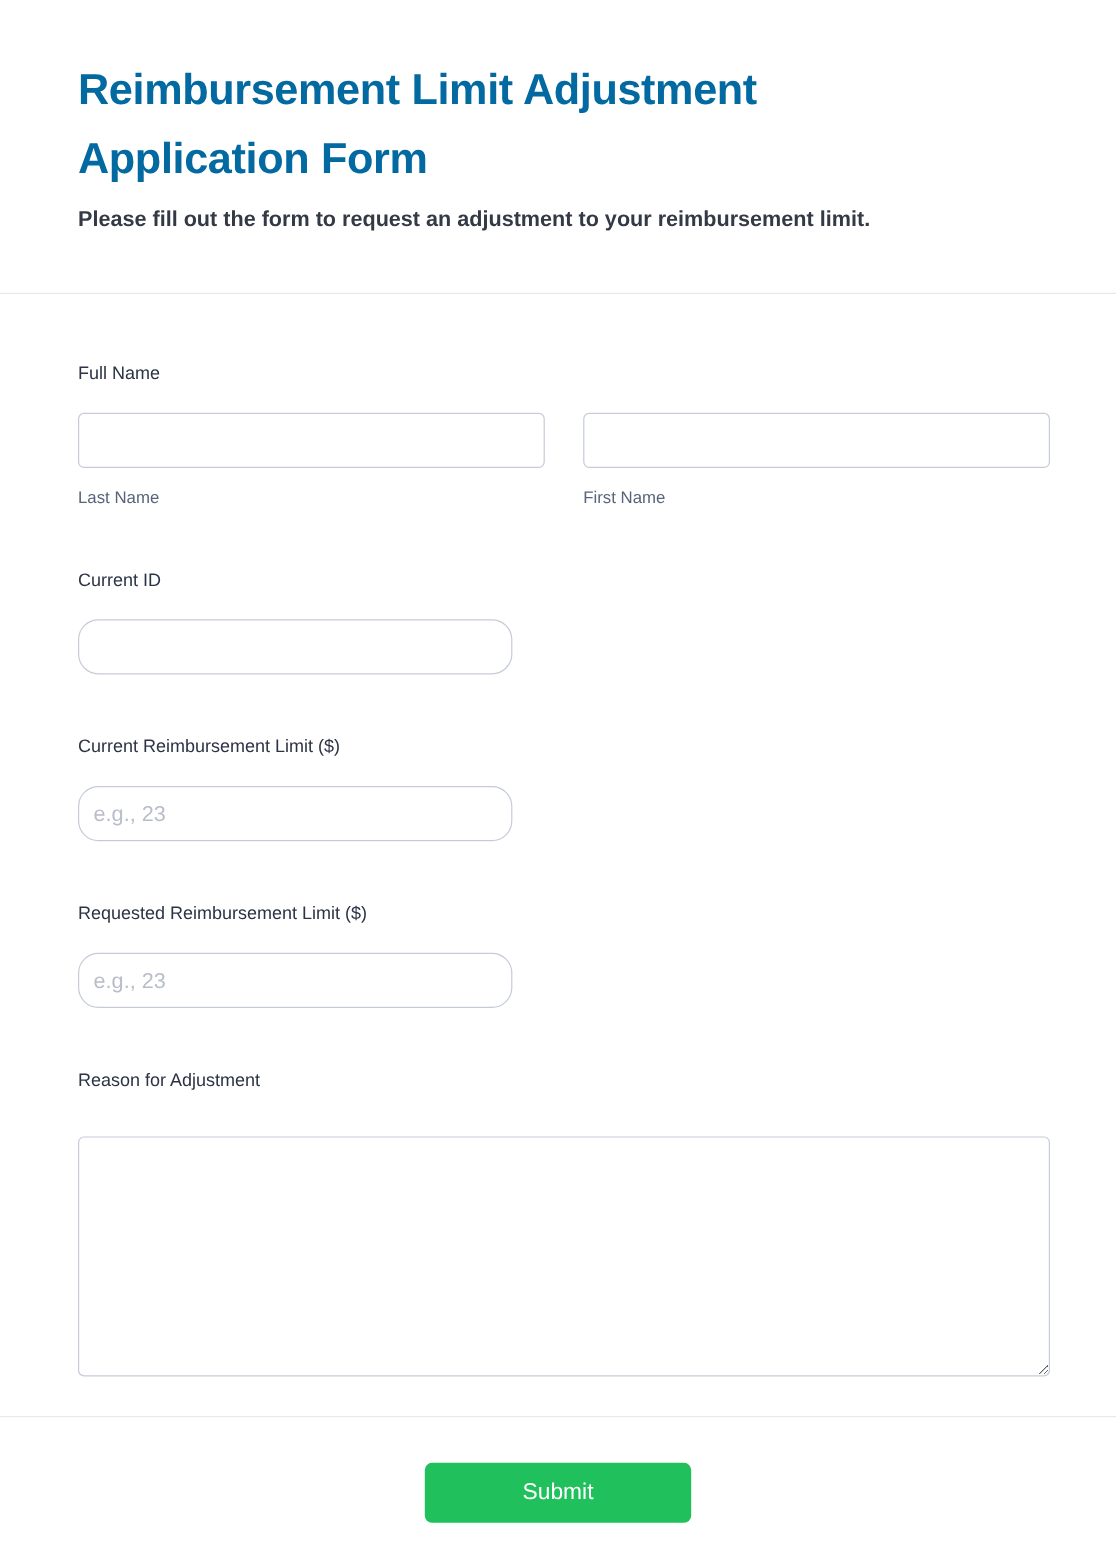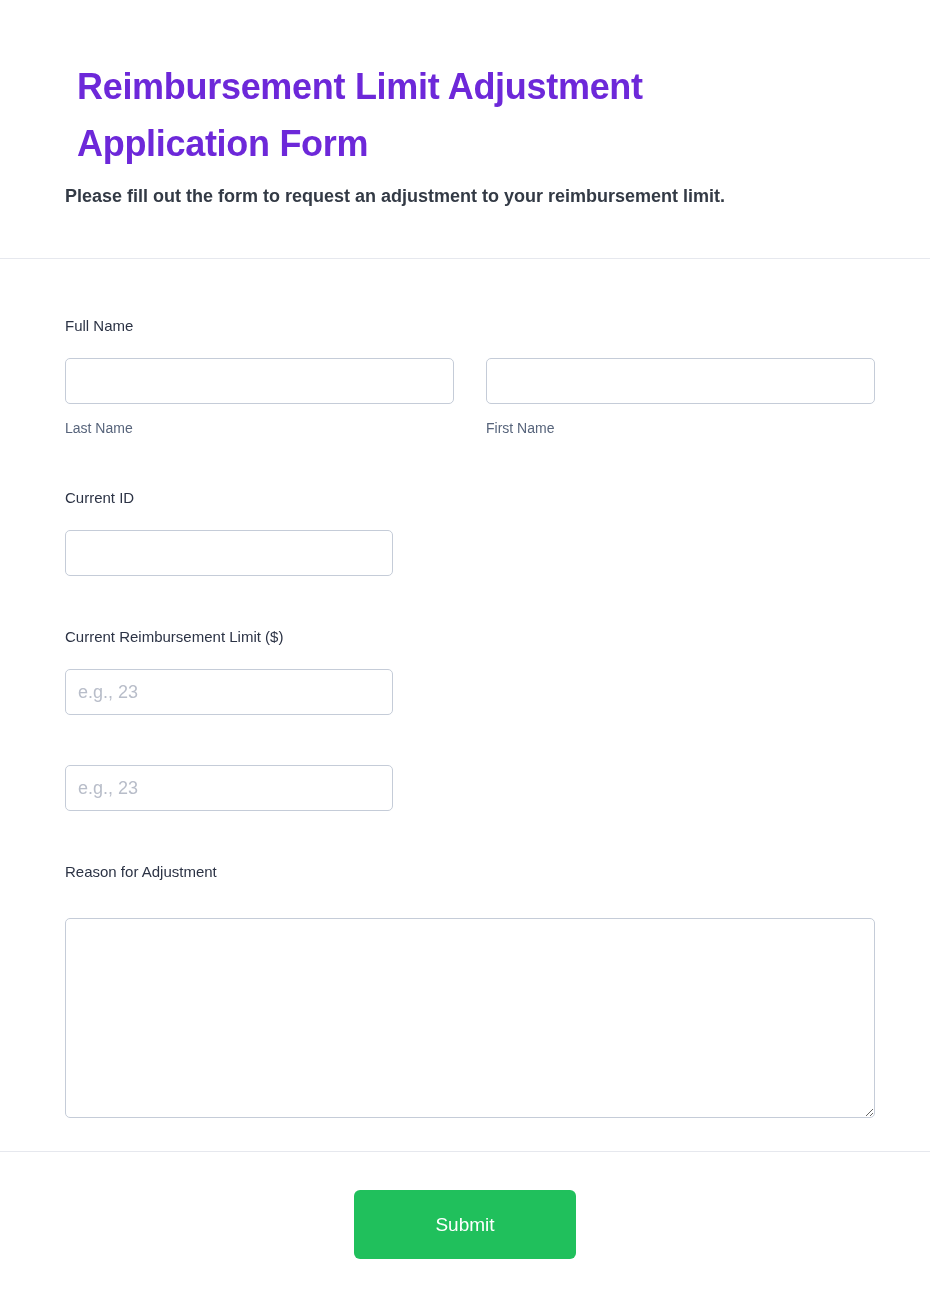--- a/index.html
+++ b/index.html
@@ -13,26 +13,26 @@
     min-height: 1292px;
     background: #ffffff;
     box-sizing: border-box;
     overflow: hidden;
   }
   
   .form-header {
     padding: 46px 55px 50px 65px;
   }
   .form-title {
-    margin: 12px;
+    margin: 0;
     font-size: 36px;
     line-height: 57px;
     font-weight: 700;
     letter-spacing: -0.3px;
-    color: #6d28d9;
+    color: #0369a1;
     max-width: 760px;
   }
   .form-subtitle {
     margin: 10px 0 0 0;
     font-size: 18px;
     line-height: 24px;
     font-weight: 700;
     color: #333a45;
   }
   .divider {
@@ -88,21 +88,22 @@
     width: 100%;
   }
   .sublabel {
     margin-top: 16px;
     font-size: 14px;
     line-height: 17px;
     color: #57647b;
     font-weight: 400;
   }
   .input-medium {
-    width: 328px;
+    width: 362px;
+    border-radius: 17px;
   }
   .field-reason .field-label {
     margin-bottom: 35px;
   }
   .reason-textarea {
     box-sizing: border-box;
     display: block;
     width: 810px;
     height: 200px;
     border: 1px solid #c5ccd8;
@@ -119,21 +120,21 @@
   .bottom-divider {
     margin-top: 33px;
   }
   .form-footer {
     padding: 38px 0 49px 0;
     display: flex;
     justify-content: center;
   }
   .submit-button {
     width: 222px;
-    height: 69px;
+    height: 50px;
     border: none;
     border-radius: 6px;
     background: var(--accent, #20c05c);
     color: #ffffff;
     font-family: "Liberation Sans", sans-serif;
     font-size: 19px;
     font-weight: 500;
     cursor: pointer;
   }
 </style>
@@ -169,20 +170,21 @@
       <label class="field-label">Current ID</label>
       <input type="text" class="text-input input-medium" value="" style="">
     </div>
 
     <div class="field">
       <label class="field-label">Current Reimbursement Limit ($)</label>
       <input type="text" class="text-input input-medium" placeholder="e.g., 23" style="">
     </div>
 
     <div class="field">
+      <label class="field-label">Requested Reimbursement Limit ($)</label>
       <input type="text" class="text-input input-medium" placeholder="e.g., 23" style="">
     </div>
 
     <div class="field field-reason">
       <label class="field-label">Reason for Adjustment</label>
       <textarea class="reason-textarea" style=""></textarea>
     </div>
 
   </main>
 

